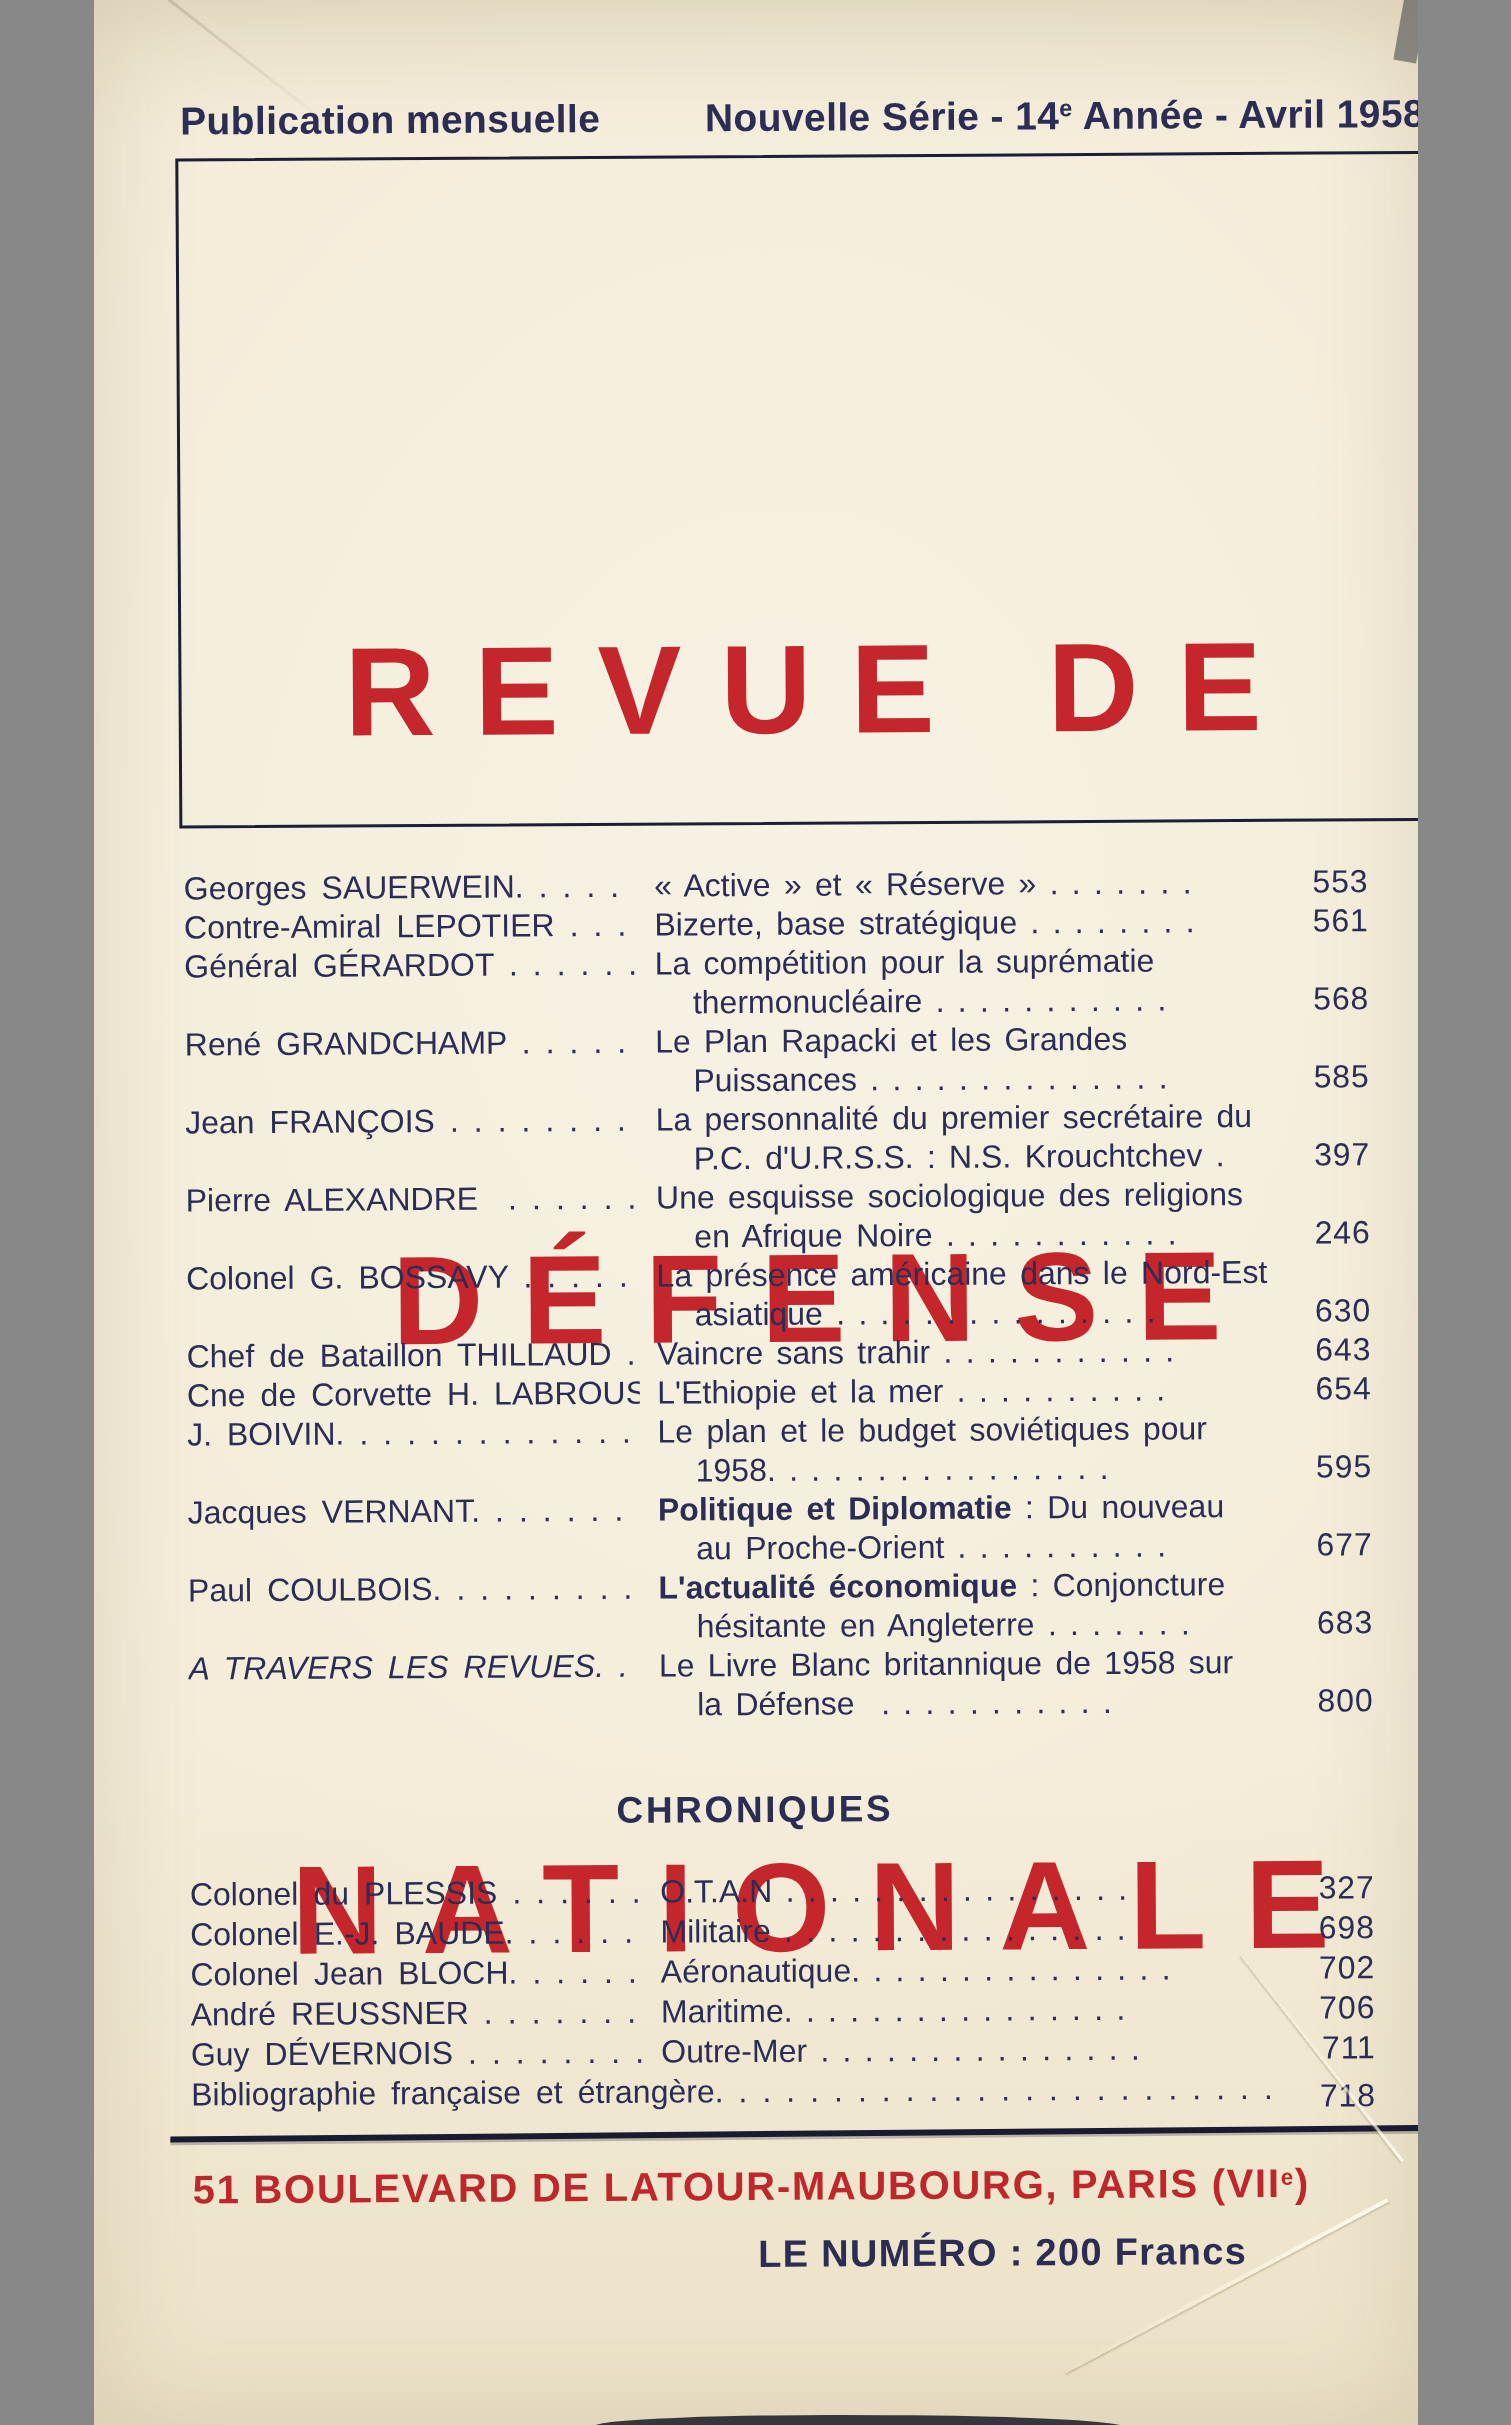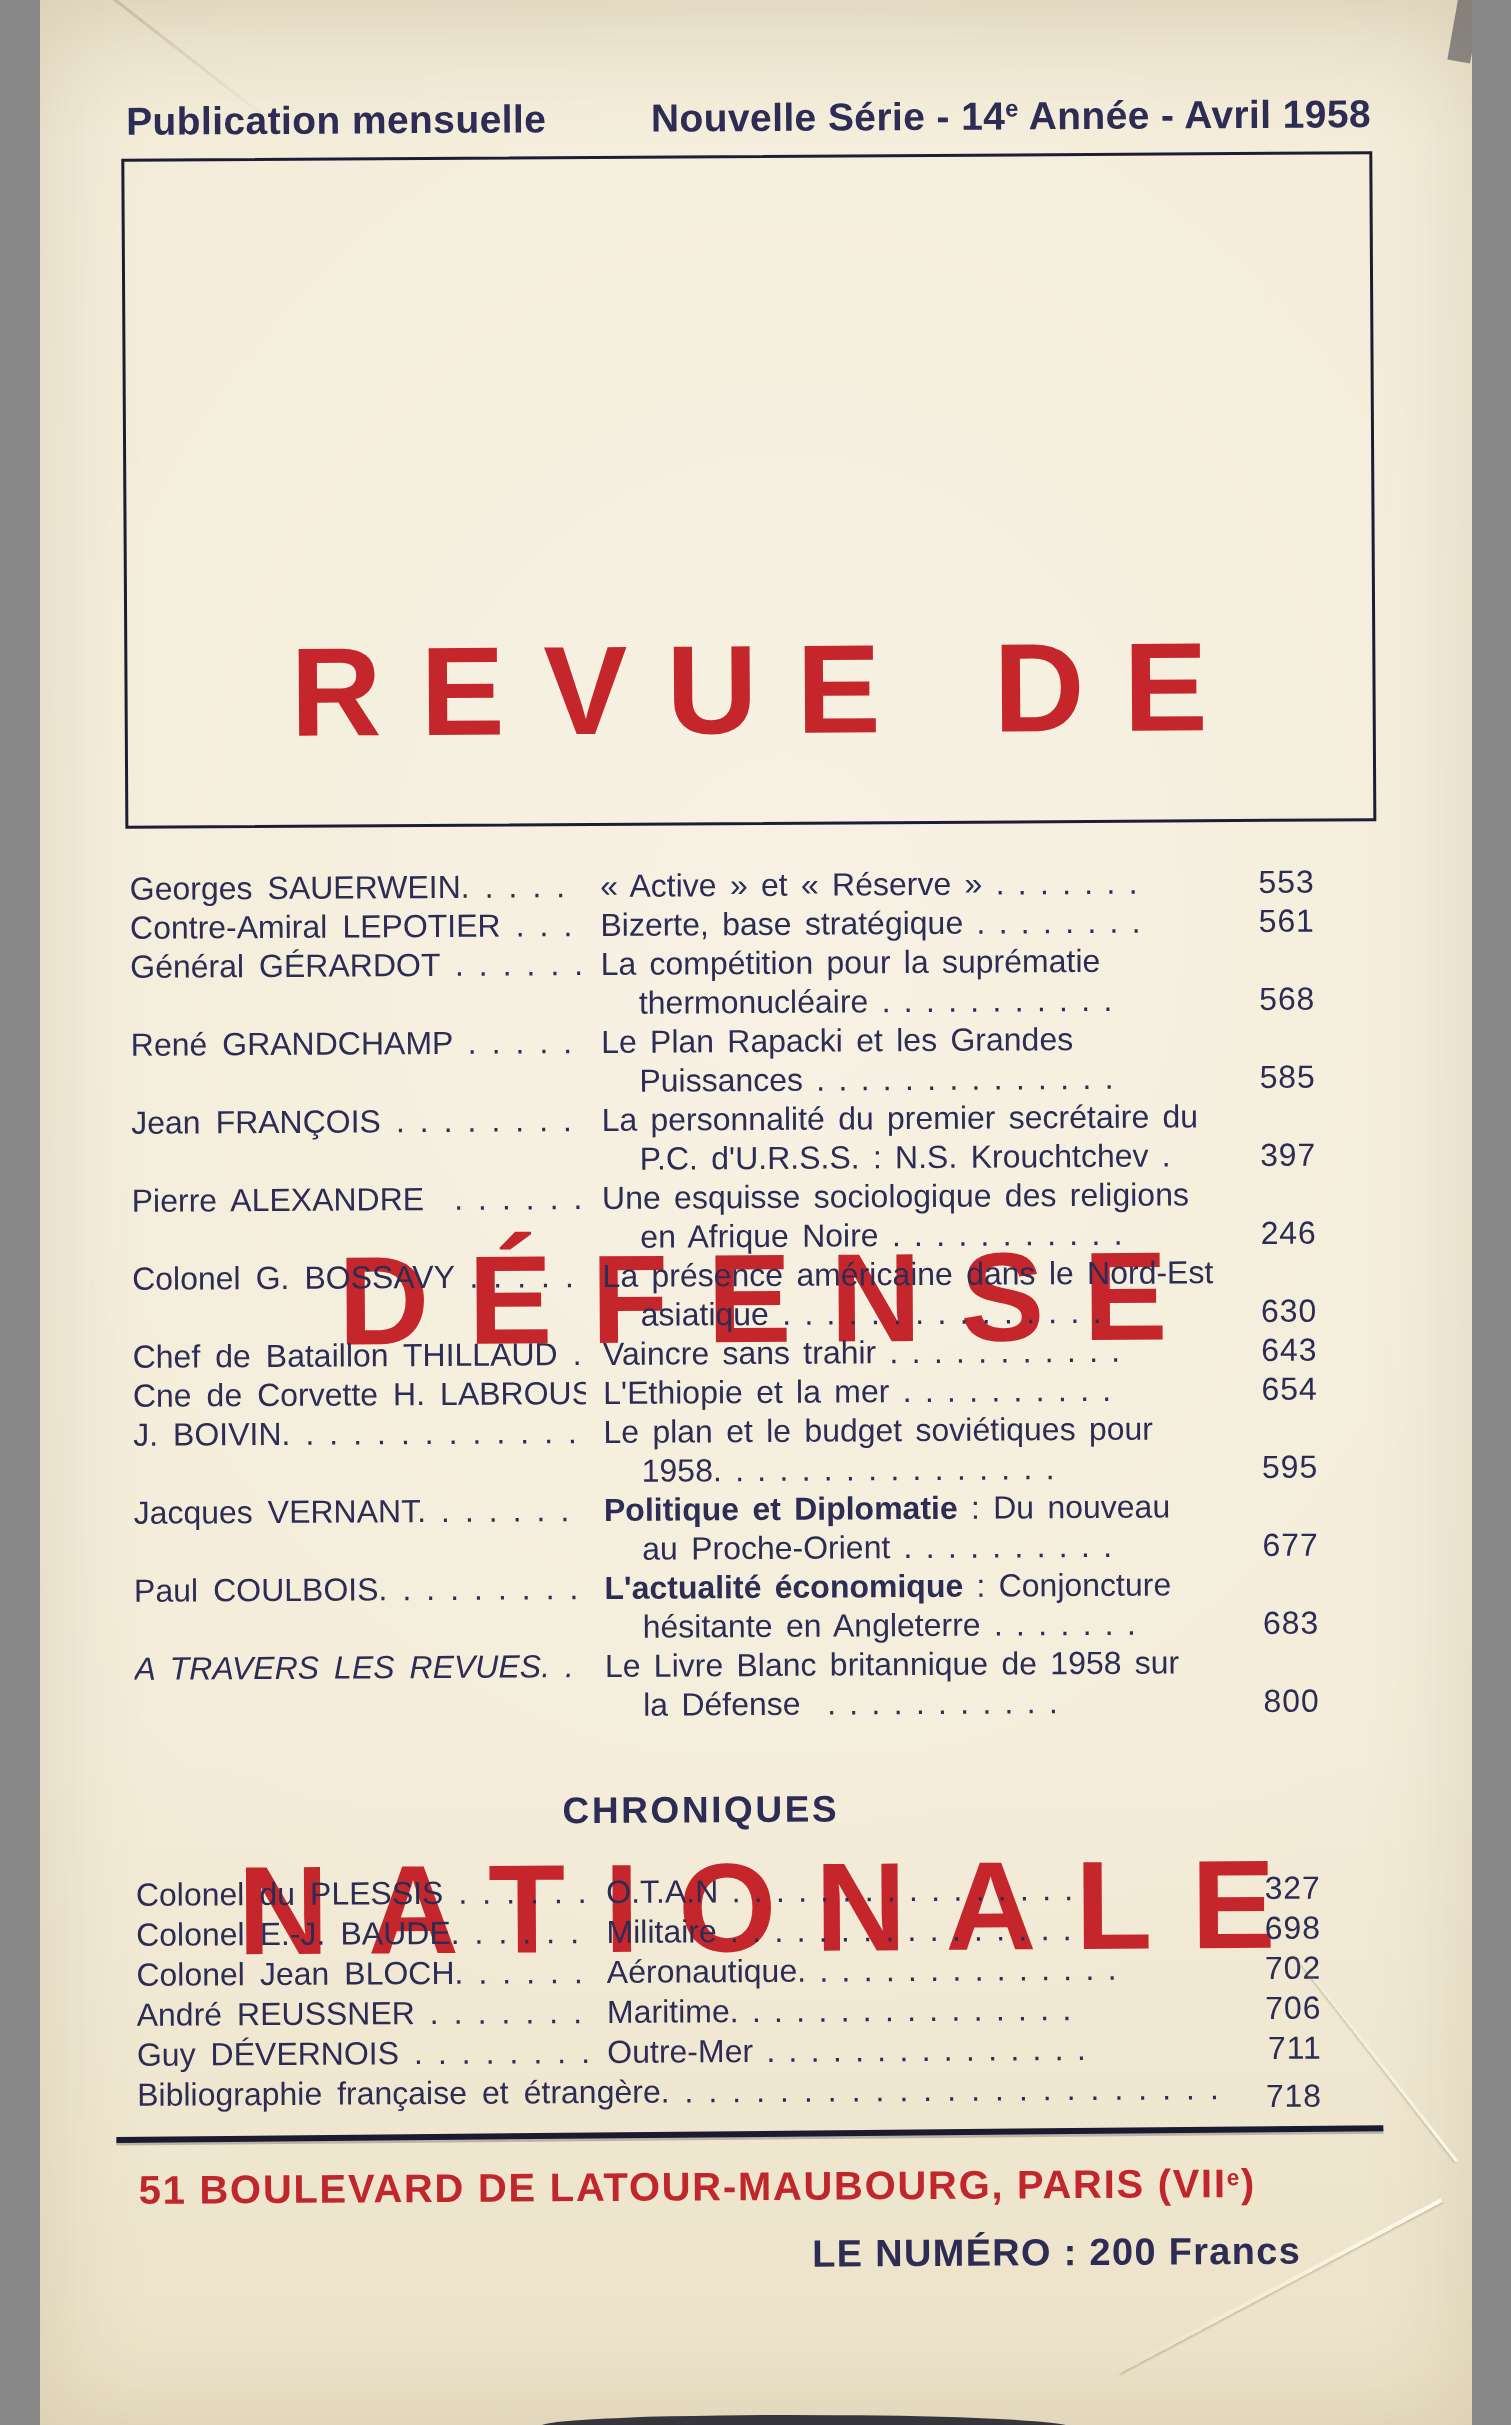--- a/index.html
+++ b/index.html
@@ -1,18 +1,18 @@
 <!DOCTYPE html>
 <html style="font-size:14px"><head>
 <meta charset="utf-8">
 <style>
   html,body{margin:0;padding:0;background:#888;}
   .page{
     position:relative;
-    width:1432px;height:2426px;
+    width:1324px;height:2426px;
     margin:0 auto;
     background-color:#f1ead6;
     background-image:
       radial-gradient(130% 90% at 52% 38%, rgba(255,255,255,0.30), rgba(255,255,255,0) 55%),
       linear-gradient(180deg,#ece3cc 0%,#f3ecd8 6%,#f3ecd8 72%,#ece2c8 100%),
       linear-gradient(90deg,#e9e0c8 0%,#f2ebd7 5%,#f2ebd7 95%,#e9dfc6 100%);
     box-shadow:inset 0 0 104px rgba(120,100,60,0.18);
     overflow:hidden;
     color:#2c2c55;
     font-family:"Liberation Sans",sans-serif;

